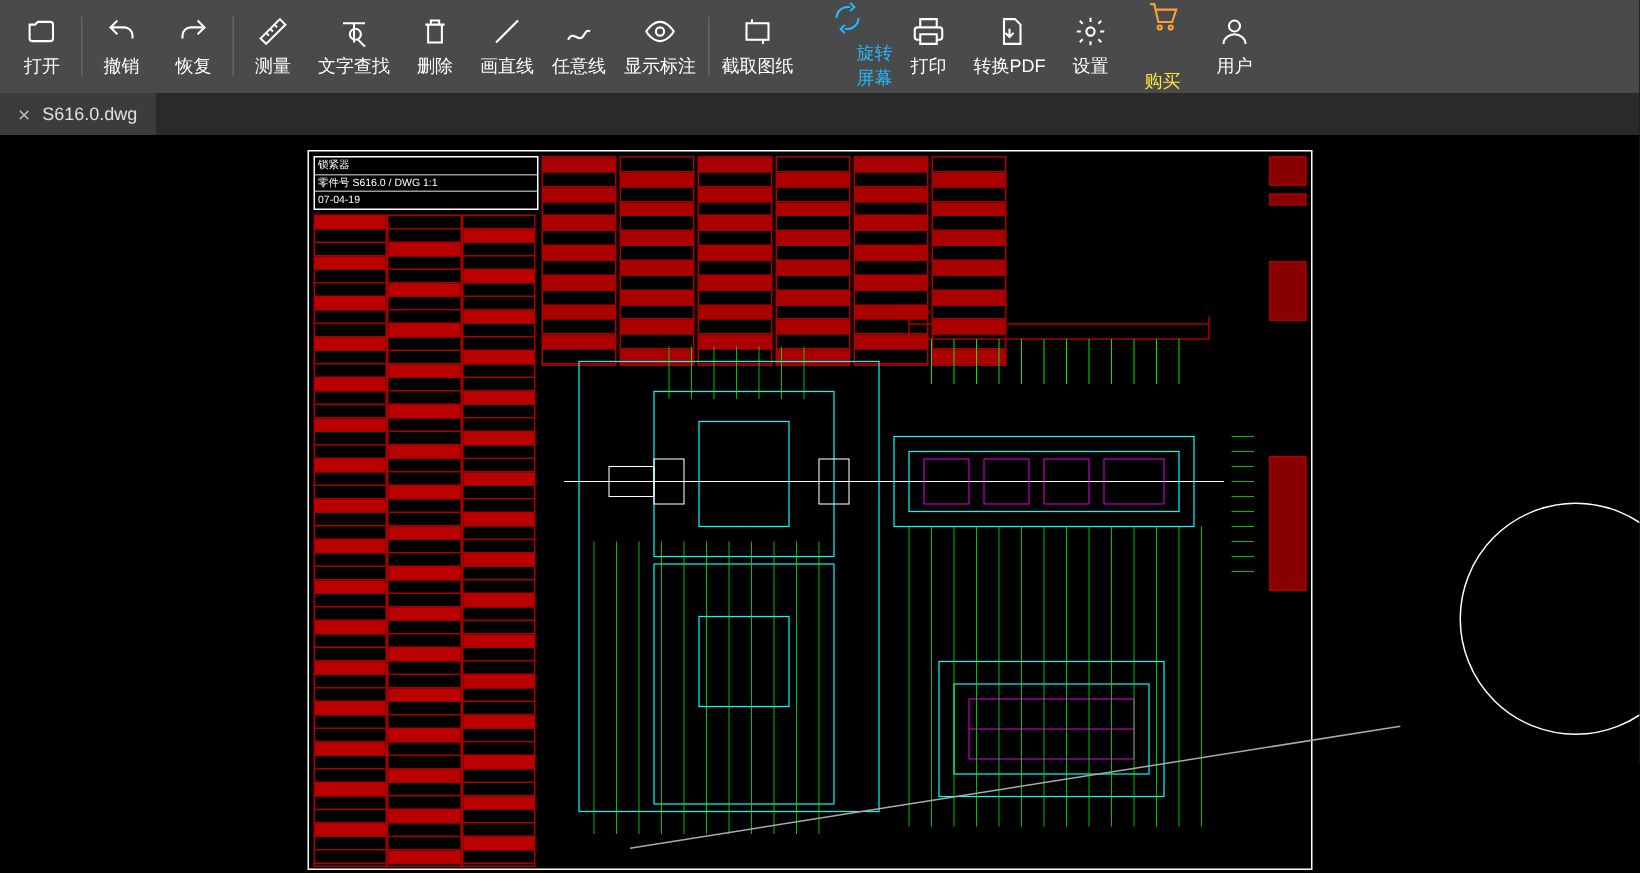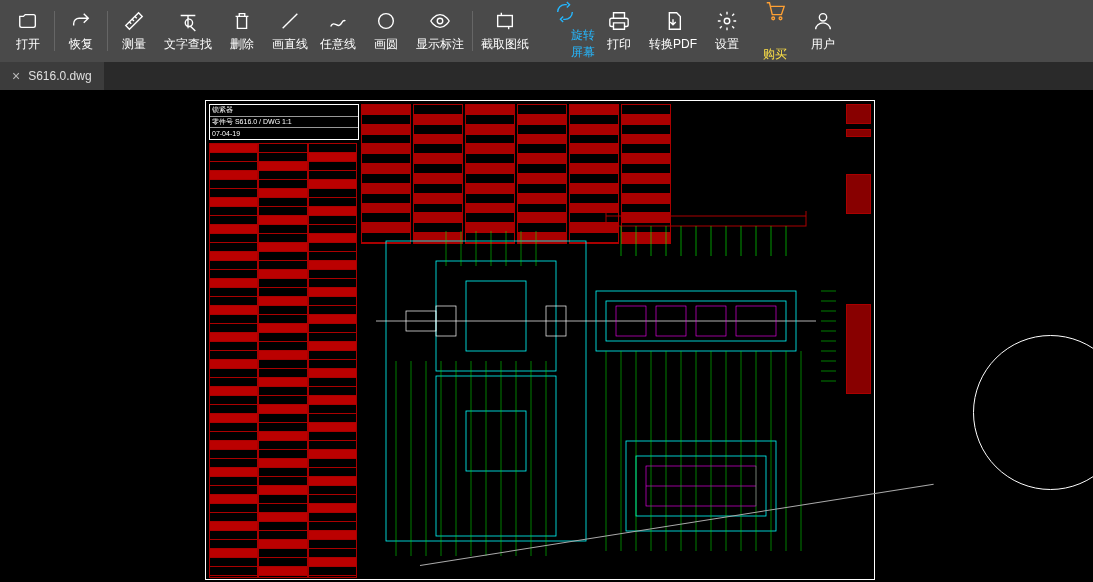--- a/index.html
+++ b/index.html
@@ -227,20 +227,28 @@
         <svg viewBox="0 0 24 24">
           <path d="M3 7h4l2-2h9a2 2 0 012 2v10a2 2 0 01-2 2H5a2 2 0 01-2-2V7z"></path>
         </svg>
       </span>
     <span class="label">打开</span>
   </div>
   <div class="separator"></div>
   <div class="tool-btn">
     <span class="icon">
         <svg viewBox="0 0 24 24">
+          <path d="M9 14L4 9l5-5 M4 9h10a6 6 0 016 6v2"></path>
+        </svg>
+      </span>
+    <span class="label">撤销</span>
+  </div>
+  <div class="tool-btn">
+    <span class="icon">
+        <svg viewBox="0 0 24 24">
           <path d="M15 14l5-5-5-5 M20 9H10a6 6 0 00-6 6v2"></path>
         </svg>
       </span>
     <span class="label">恢复</span>
   </div>
   <div class="separator"></div>
   <div class="tool-btn">
     <span class="icon">
         <svg viewBox="0 0 24 24">
           <path d="M3 17L17 3l4 4L7 21l-4-4z M7 13l2 2 M10 10l2 2 M13 7l2 2"></path>
@@ -272,28 +280,20 @@
       </span>
     <span class="label">画直线</span>
   </div>
   <div class="tool-btn">
     <span class="icon">
         <svg viewBox="0 0 24 24">
           <path d="M4 18c4-8 8 4 12-4 2-4 4-2 4-2"></path>
         </svg>
       </span>
     <span class="label">任意线</span>
-  </div>
-  <div class="tool-btn">
-    <span class="icon">
-        <svg viewBox="0 0 24 24">
-          <circle cx="12" cy="12" r="8"></circle>
-        </svg>
-      </span>
-    <span class="label">画圆</span>
   </div>
   <div class="tool-btn wide">
     <span class="icon">
         <svg viewBox="0 0 24 24">
           <path d="M2 12s4-7 10-7 10 7 10 7-4 7-10 7-10-7-10-7z"></path>
           <circle cx="12" cy="12" r="3"></circle>
         </svg>
       </span>
     <span class="label">显示标注</span>
   </div>

